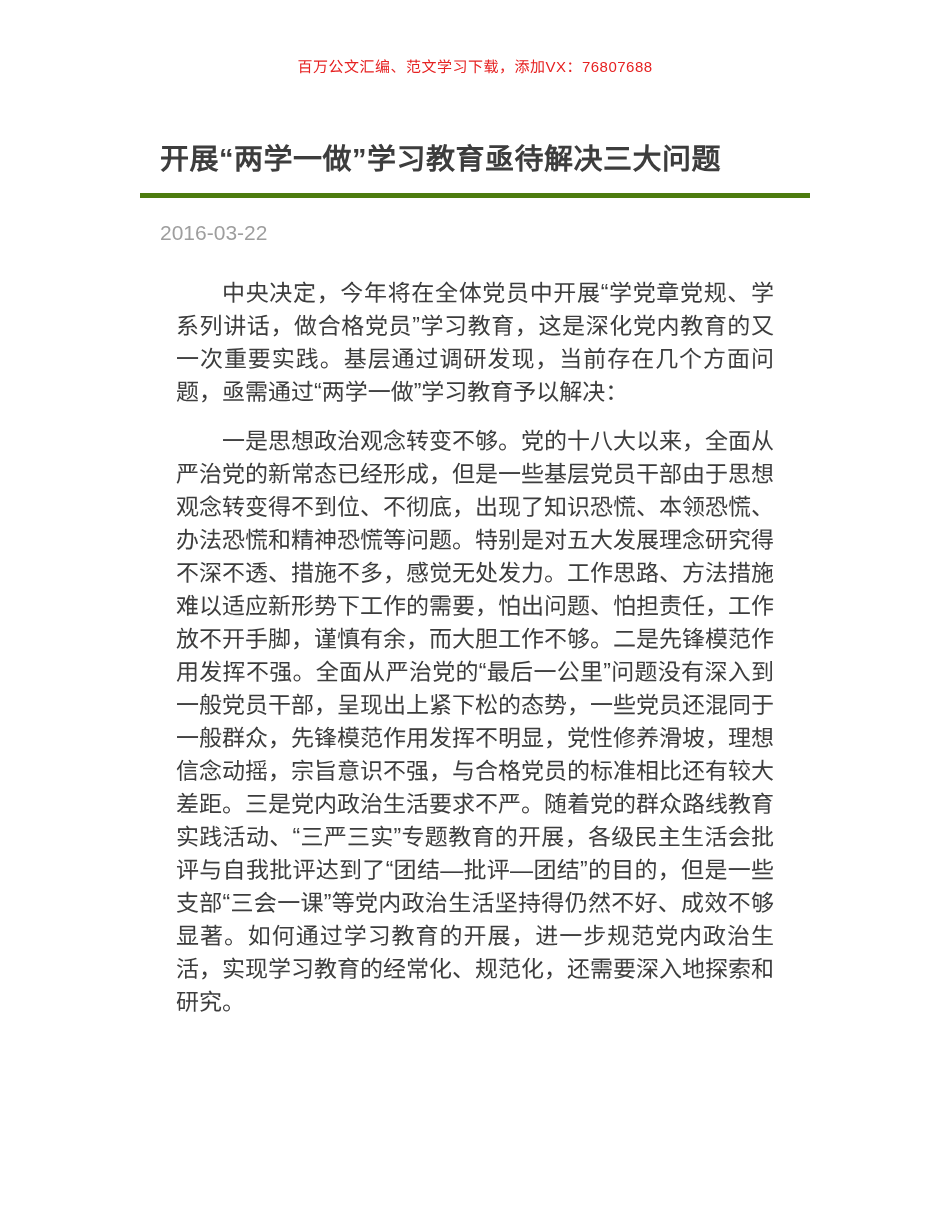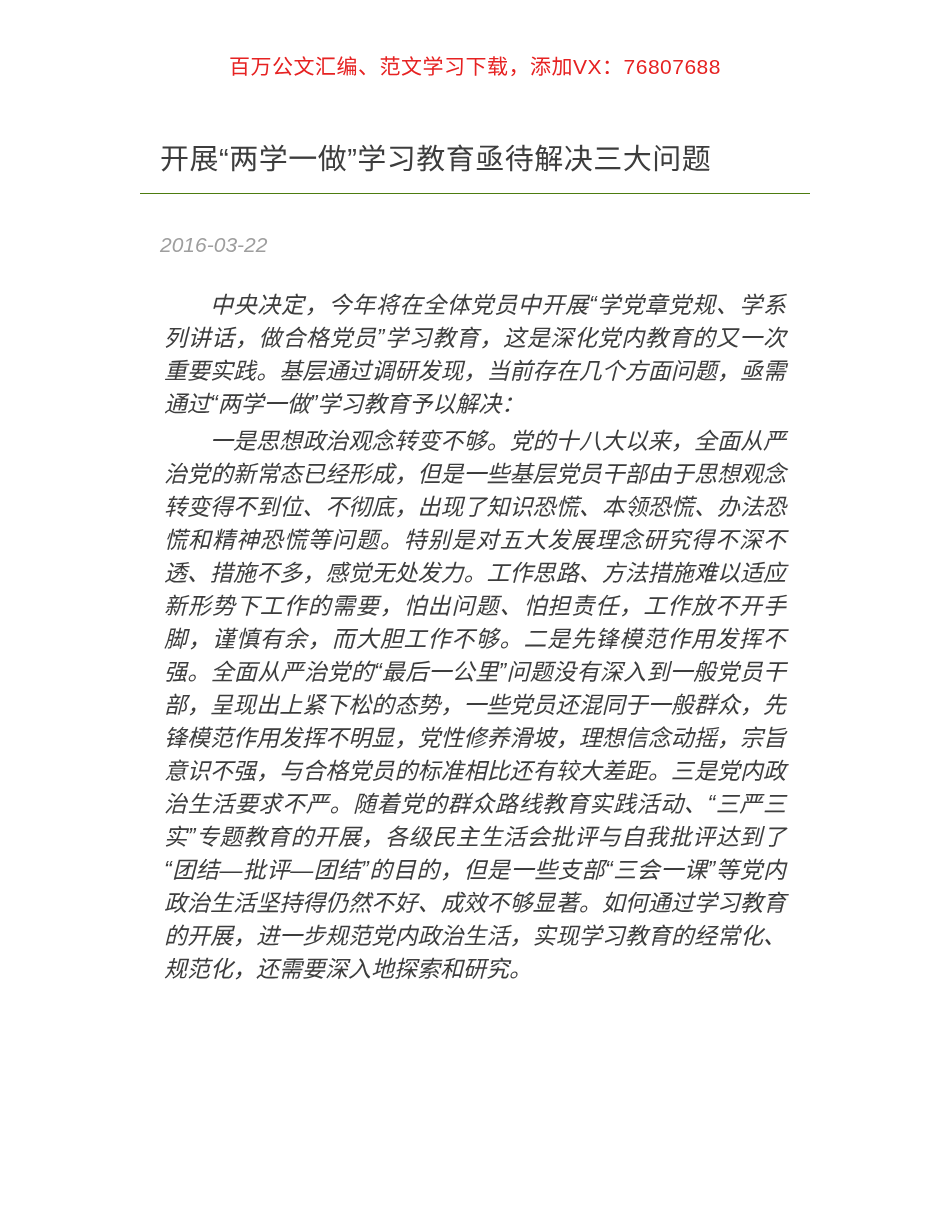--- a/index.html
+++ b/index.html
@@ -11,58 +11,56 @@
     width: 950px;
     height: 1230px;
     background: #ffffff;
     overflow: hidden;
     font-family: "Liberation Sans", "DejaVu Sans", sans-serif;
   }
   .promo {
     padding-top: 54px;
     text-align: center;
     color: #e62222;
-    font-size: 21px;
+    font-size: 15px;
     line-height: 25px;
     letter-spacing: 0.5px;
   }
   .article {
     width: 670px;
     margin: 0 auto;
   }
   .article-title {
     margin: 56px 0 0 0;
     padding: 0 20px 16px 20px;
     font-size: 29px;
-    font-weight: 400;
+    font-weight: 700;
     color: #3d3d3d;
     letter-spacing: 0.5px;
-    border-bottom: 1px solid #4d7c0f;
+    border-bottom: 5px solid #4d7c0f;
   }
   .article-date {
-    margin-top: 38px;
+    margin-top: 22px;
     padding: 0 20px;
     color: #9e9e9e;
     font-size: 21px;
     line-height: 25px;
-    font-style: italic;
   }
   .article-content {
     margin-top: 32px;
     padding: 0 20px;
     font-size: 23px;
     line-height: 33px;
     color: #3d3d3d;
     text-align: justify;
     text-justify: inter-ideograph;
   }
   .article-content p {
-    margin: 4px;
+    margin: 16px;
     text-indent: 2em;
-    font-style: italic;
   }
 </style>
 </head>
 <body>
 
 <div class="page">
 
   <div class="promo">百万公文汇编、范文学习下载，添加VX：76807688</div>
 
   <div class="article">

